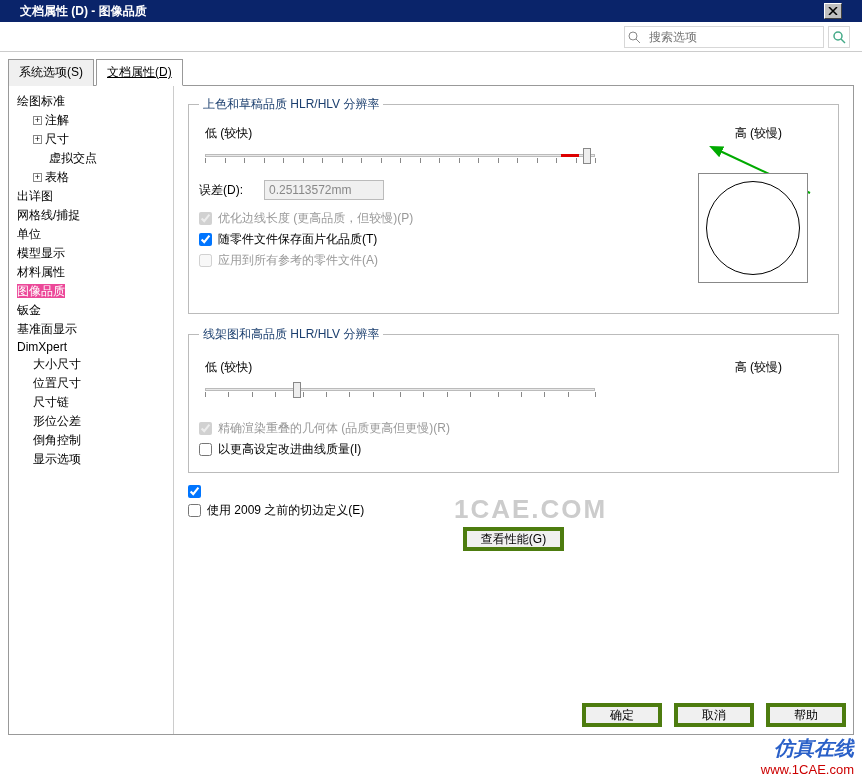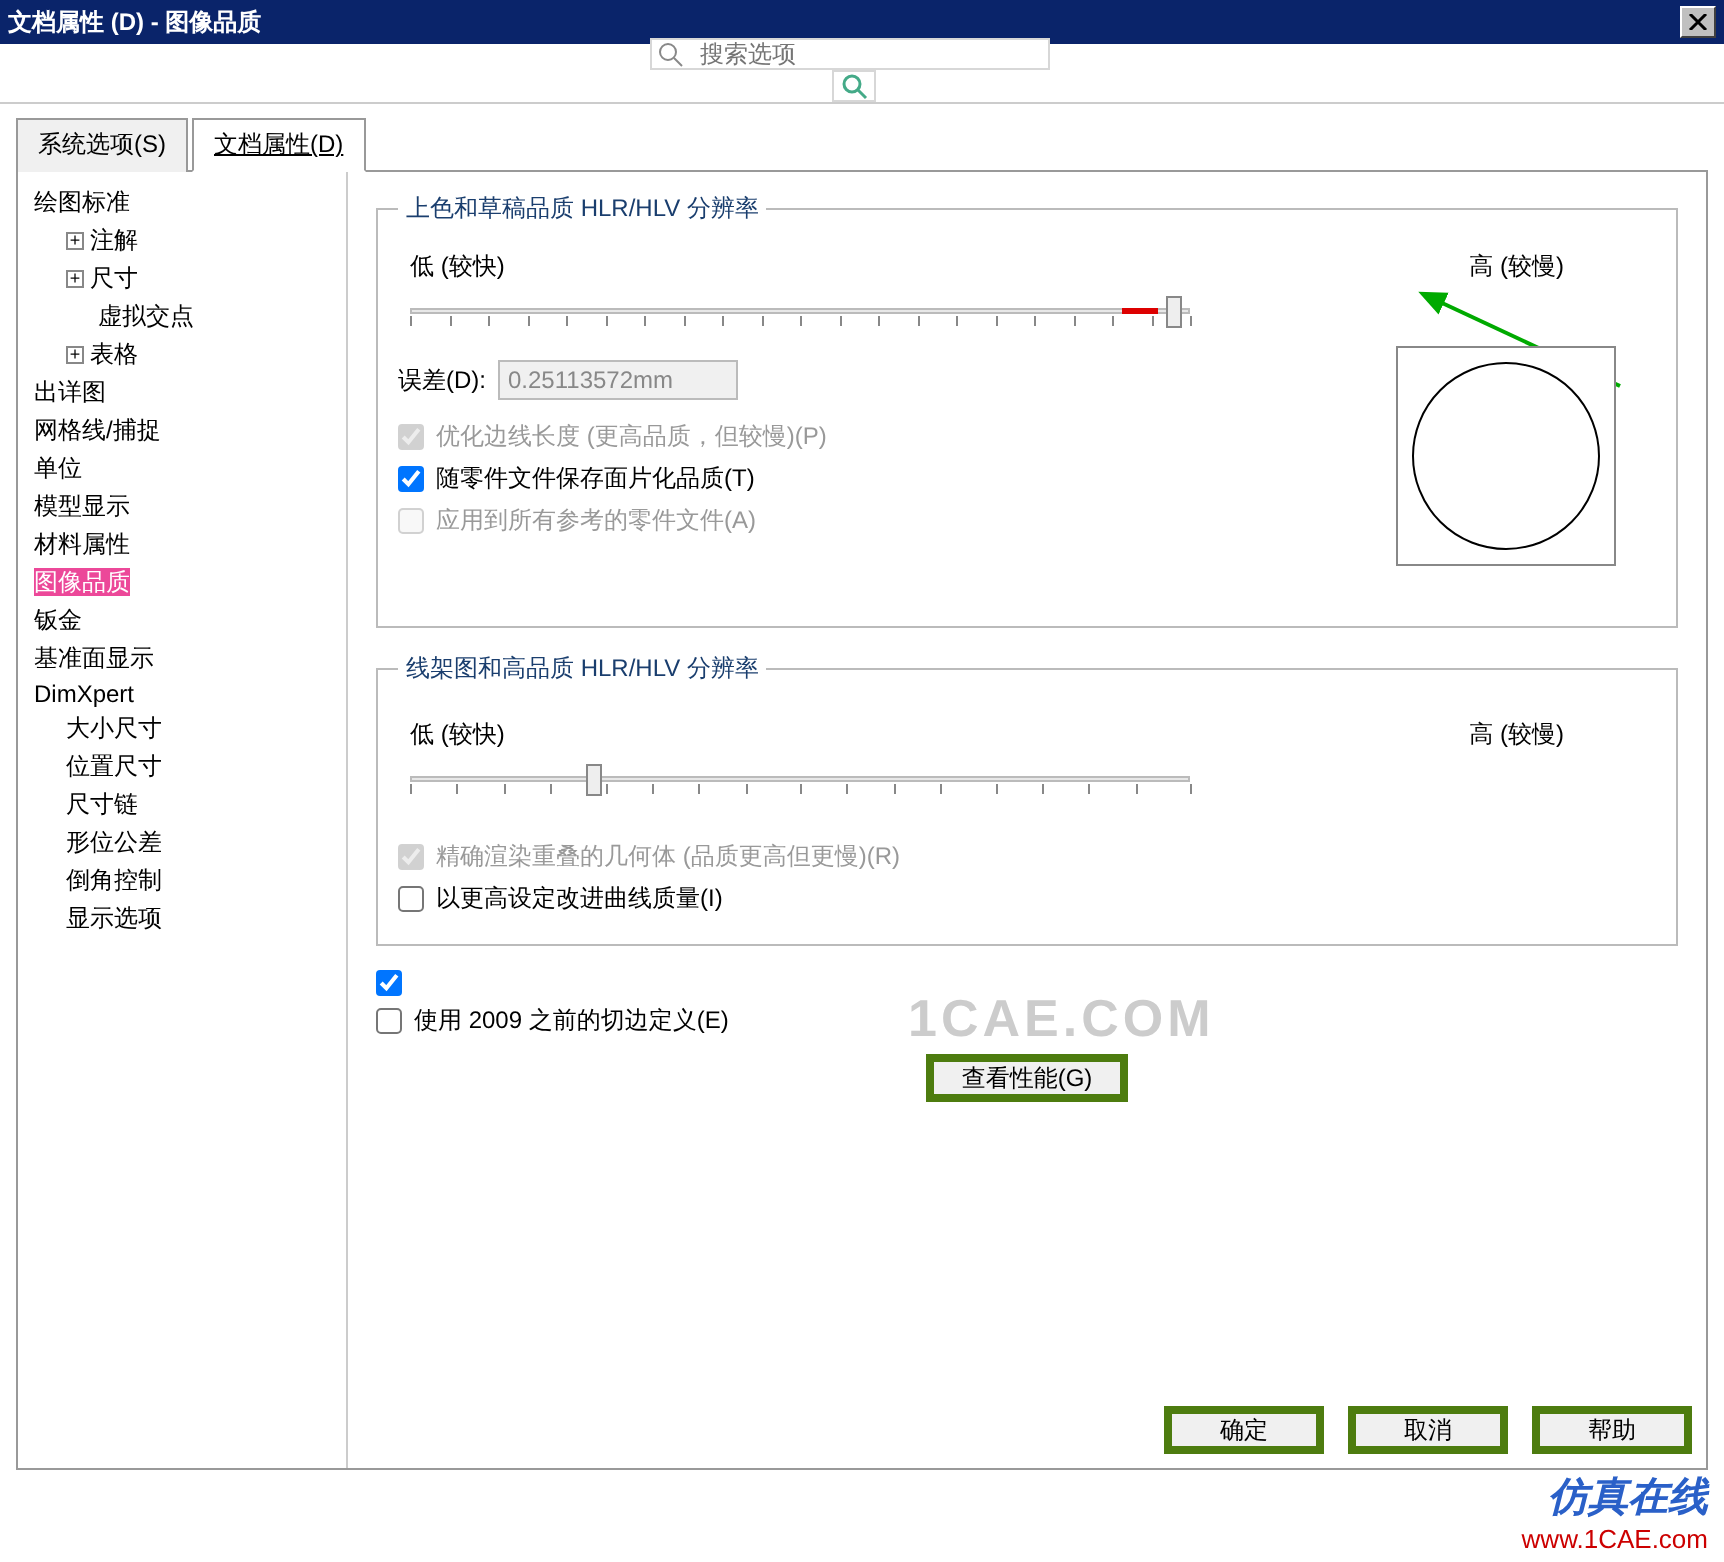--- a/index.html
+++ b/index.html
@@ -1,19 +1,19 @@
 <!DOCTYPE html>
 <html><head>
 <meta charset="utf-8">
 <style>
 * { box-sizing: border-box; margin: 0; padding: 0; }
 body { font-family: "Microsoft YaHei", SimSun, sans-serif; font-size: 12px; background: #fff; width: 862px; height: 781px; position: relative; overflow: hidden; }
-.titlebar { background: #0a246a; color: #fff; height: 22px; display: flex; align-items: center; padding: 0 4px; font-weight: bold; justify-content: space-between; }
+.titlebar { background: #0a246a; color: #fff; height: 22px; display: flex; align-items: center; padding: 0 20px; font-weight: bold; justify-content: space-between; }
 .close-btn { width: 18px; height: 16px; background: #c0c0c0; border: 1px solid #fff; border-right-color:#404040; border-bottom-color:#404040; display: flex; align-items: center; justify-content: center; color: #000; font-size: 11px; cursor: pointer;}
-.topbar { height: 30px; border-bottom: 1px solid #ccc; display: flex; align-items: center; justify-content: flex-end; padding: 0 12px 0 0; background:#fff;flex-direction:column; }
+.topbar { height: 30px; border-bottom: 1px solid #ccc; display: flex; align-items: center; justify-content: flex-end; padding: 0 12px 0 0; background:#fff; }
 .search-wrap { display: flex; align-items: center; border: 1px solid #d7d7d7; height: 22px; width: 200px; background:#fff; }
 .search-wrap input { border: none; outline: none; flex: 1; padding: 0 4px; font-size: 12px; color:#888;}
 .search-icon-box { width: 22px; height: 22px; display:flex; align-items:center; justify-content:center; border:1px solid #d7d7d7; margin-left:4px;}
 .tabs { display: flex; margin: 6px 0 0 8px; }
 .tab { padding: 4px 10px; border: 1px solid #999; border-bottom: none; background: #f0f0f0; margin-right: 2px; cursor:pointer; position:relative; top:1px;}
 .tab.active { background:#fff; border-bottom:1px solid #fff;text-decoration:underline; }
 .body-area { display:flex; border:1px solid #999; margin:0 8px; height: 650px; background:#fff; }
 .tree { width: 165px; border-right: 1px solid #ccc; padding: 6px 4px; overflow:auto; }
 .tree-item { padding: 1px 2px 1px 0; white-space: nowrap; cursor:default; }
 .tree-item.l1 { padding-left: 4px; }
@@ -24,21 +24,21 @@
 .content { flex:1; padding: 10px 14px; position:relative;}
 fieldset { border:1px solid #bbb; padding: 12px 10px 10px; margin-bottom:12px; position:relative;}
 legend { padding:0 4px; color:#1a3e6e; }
 .slider-row { display:flex; justify-content:space-between; padding:0 6px 2px;}
 .slider-track { position:relative; height:22px; margin:0 6px;}
 .track-line { position:absolute; top:10px; left:0; right:0; height:3px; background:#e8e8e8; border:1px solid #bbb;}
 .track-fill { position:absolute; top:10px; height:3px; background:#d00;}
 .ticks { position:absolute; top:14px; left:0; right:0; height:6px;}
 .tick { position:absolute; width:1px; height:5px; background:#888; }
 .thumb { position:absolute; top:4px; width:8px; height:16px; background:#eee; border:1px solid #888;}
-.err-row { margin: 14px 0 10px; display:flex; align-items:center;}
+.err-row { margin: 14px 0 10px; display:flex; align-items:center;gap:15px;}
 .err-row label { margin-right:6px;}
 .err-input { width:120px; height:20px; border:1px solid #bbb; background:#f0f0f0; color:#888; padding:0 4px; font-size:12px;}
 .chk-row { margin:4px 0; display:flex; align-items:center;}
 .chk-row input { margin-right:6px;}
 .chk-row.disabled { color:#999;}
 .preview-box { position:absolute; right:20px; top:48px; width:110px; height:110px; border:1px solid #888; background:#fff; display:flex; align-items:center; justify-content:center;}
 .preview-circle { width:94px; height:94px; border:1px solid #000; border-radius:50%;}
 .arrow-svg { position:absolute; right:8px; top:18px; pointer-events:none;}
 .btn { height:24px; padding:0 14px; border:4px solid #4d7c0f; background:#f0f0f0; cursor:pointer; font-size:12px;}
 .perf-btn-row { text-align:center; margin-top:8px;}

